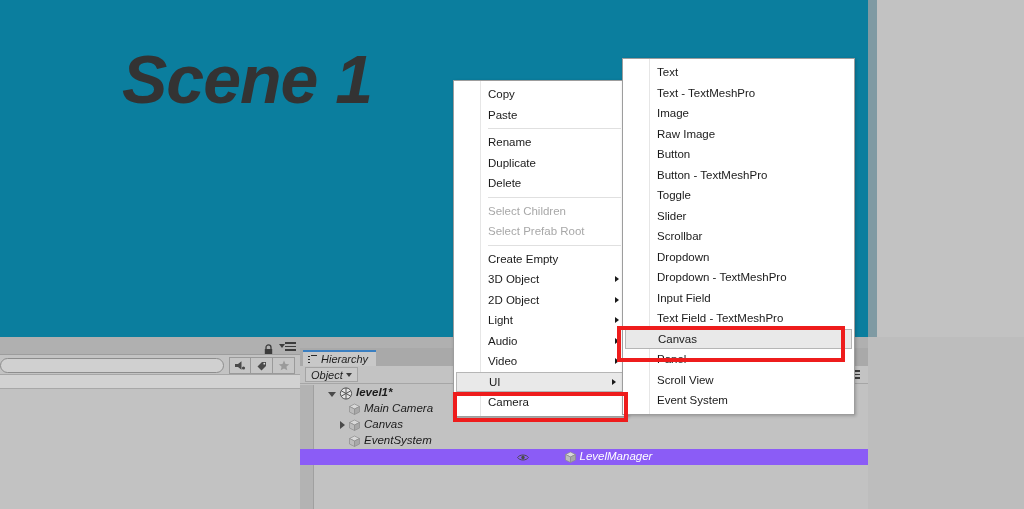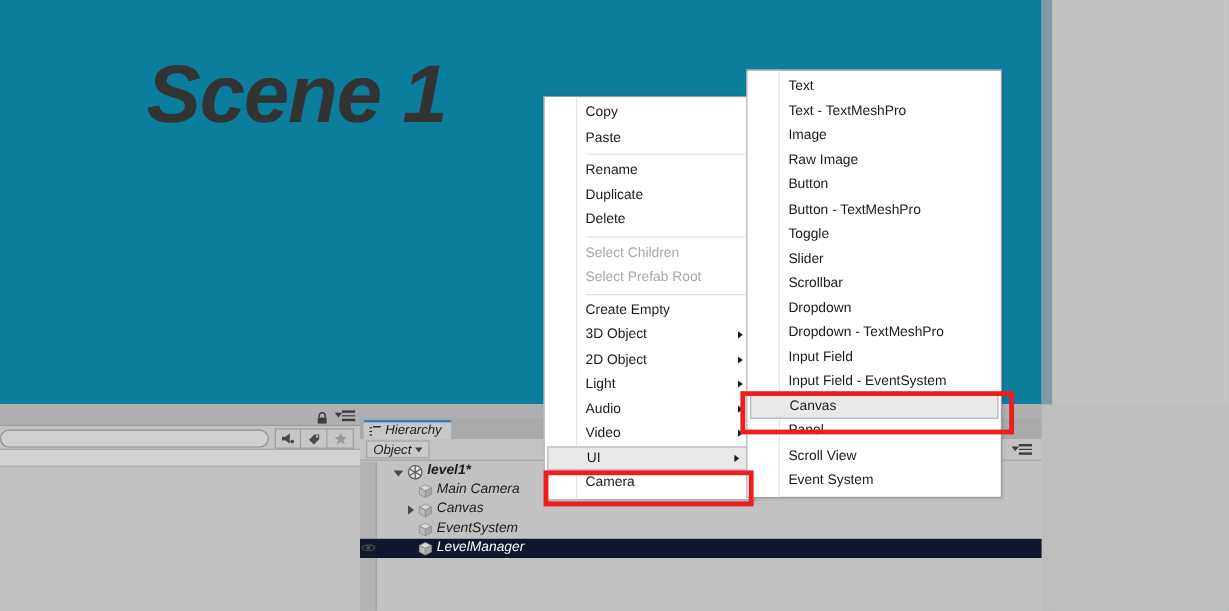--- a/index.html
+++ b/index.html
@@ -260,21 +260,21 @@
     border-top: 3.5px solid transparent;
     border-bottom: 3.5px solid transparent;
     border-left: 4.5px solid #1a1a1a;
   }
   .ctx-sep {
     height: 1px; background: #e0e0e0;
     margin: 3px 6px 3px 34px;
   }
 
   
-  #menu-sub { left: 622px; top: 58px; width: 213px; }
+  #menu-sub { left: 622px; top: 58px; width: 233px; }
   #menu-sub .gutter-col {
     position: absolute; left: 0; top: 0; bottom: 0;
     width: 27px; background: #ffffff;
     border-right: 1px solid #e6e6e6;
   }
 
   
   .annot {
     position: absolute;
     border: 4px solid #ee1c1c;
@@ -409,21 +409,21 @@
           <span style="position: relative; display: inline-block; width: 14px; height: 16px; flex: 0 0 auto;"></span>
           <span class="indent" style="width: 26px;"></span>
           <span class="foldout blank"></span>
           <span class="cube-icon"><svg width="13" height="13" viewBox="0 0 13 13">
               <path d="M6.5 1 L11.5 3.5 L6.5 6 L1.5 3.5 Z" fill="#d8d8d8" stroke="#8d8d8d" stroke-width="0.7"></path>
               <path d="M1.5 3.5 L6.5 6 L6.5 11.5 L1.5 9 Z" fill="#bcbcbc" stroke="#8d8d8d" stroke-width="0.7"></path>
               <path d="M11.5 3.5 L6.5 6 L6.5 11.5 L11.5 9 Z" fill="#a8a8a8" stroke="#8d8d8d" stroke-width="0.7"></path>
             </svg></span>
           <span class="row-label">EventSystem</span>
         </div>
-        <div class="hier-row selected" style="background: #0f172a;">
+        <div class="hier-row selected" style="background: #8b5cf6; justify-content: center;">
           <span style="position: relative; display: inline-block; width: 14px; height: 16px; flex: 0 0 auto;">
             <span class="eye-icon"><svg width="12" height="9" viewBox="0 0 12 9">
                 <path d="M0.6 4.5 C2.5 1.2 9.5 1.2 11.4 4.5 C9.5 7.8 2.5 7.8 0.6 4.5 Z" fill="none" stroke="#4a4a4a" stroke-width="1"></path>
                 <circle cx="6" cy="4.5" r="1.7" fill="#4a4a4a"></circle>
               </svg></span>
           </span>
           <span class="indent" style="width: 26px;"></span>
           <span class="foldout blank"></span>
           <span class="cube-icon"><svg width="13" height="13" viewBox="0 0 13 13">
               <path d="M6.5 1 L11.5 3.5 L6.5 6 L1.5 3.5 Z" fill="#d8d8d8" stroke="#8d8d8d" stroke-width="0.7"></path>
@@ -528,21 +528,21 @@
         <div class="ctx-item">
           <span>Dropdown</span>
         </div>
         <div class="ctx-item">
           <span>Dropdown - TextMeshPro</span>
         </div>
         <div class="ctx-item">
           <span>Input Field</span>
         </div>
         <div class="ctx-item">
-          <span>Input Field - EventSystem</span>
+          <span>Text Field - TextMeshPro</span>
         </div>
         <div class="ctx-item hovered">
           <span>Canvas</span>
         </div>
         <div class="ctx-item">
           <span>Panel</span>
         </div>
         <div class="ctx-item">
           <span>Scroll View</span>
         </div>

